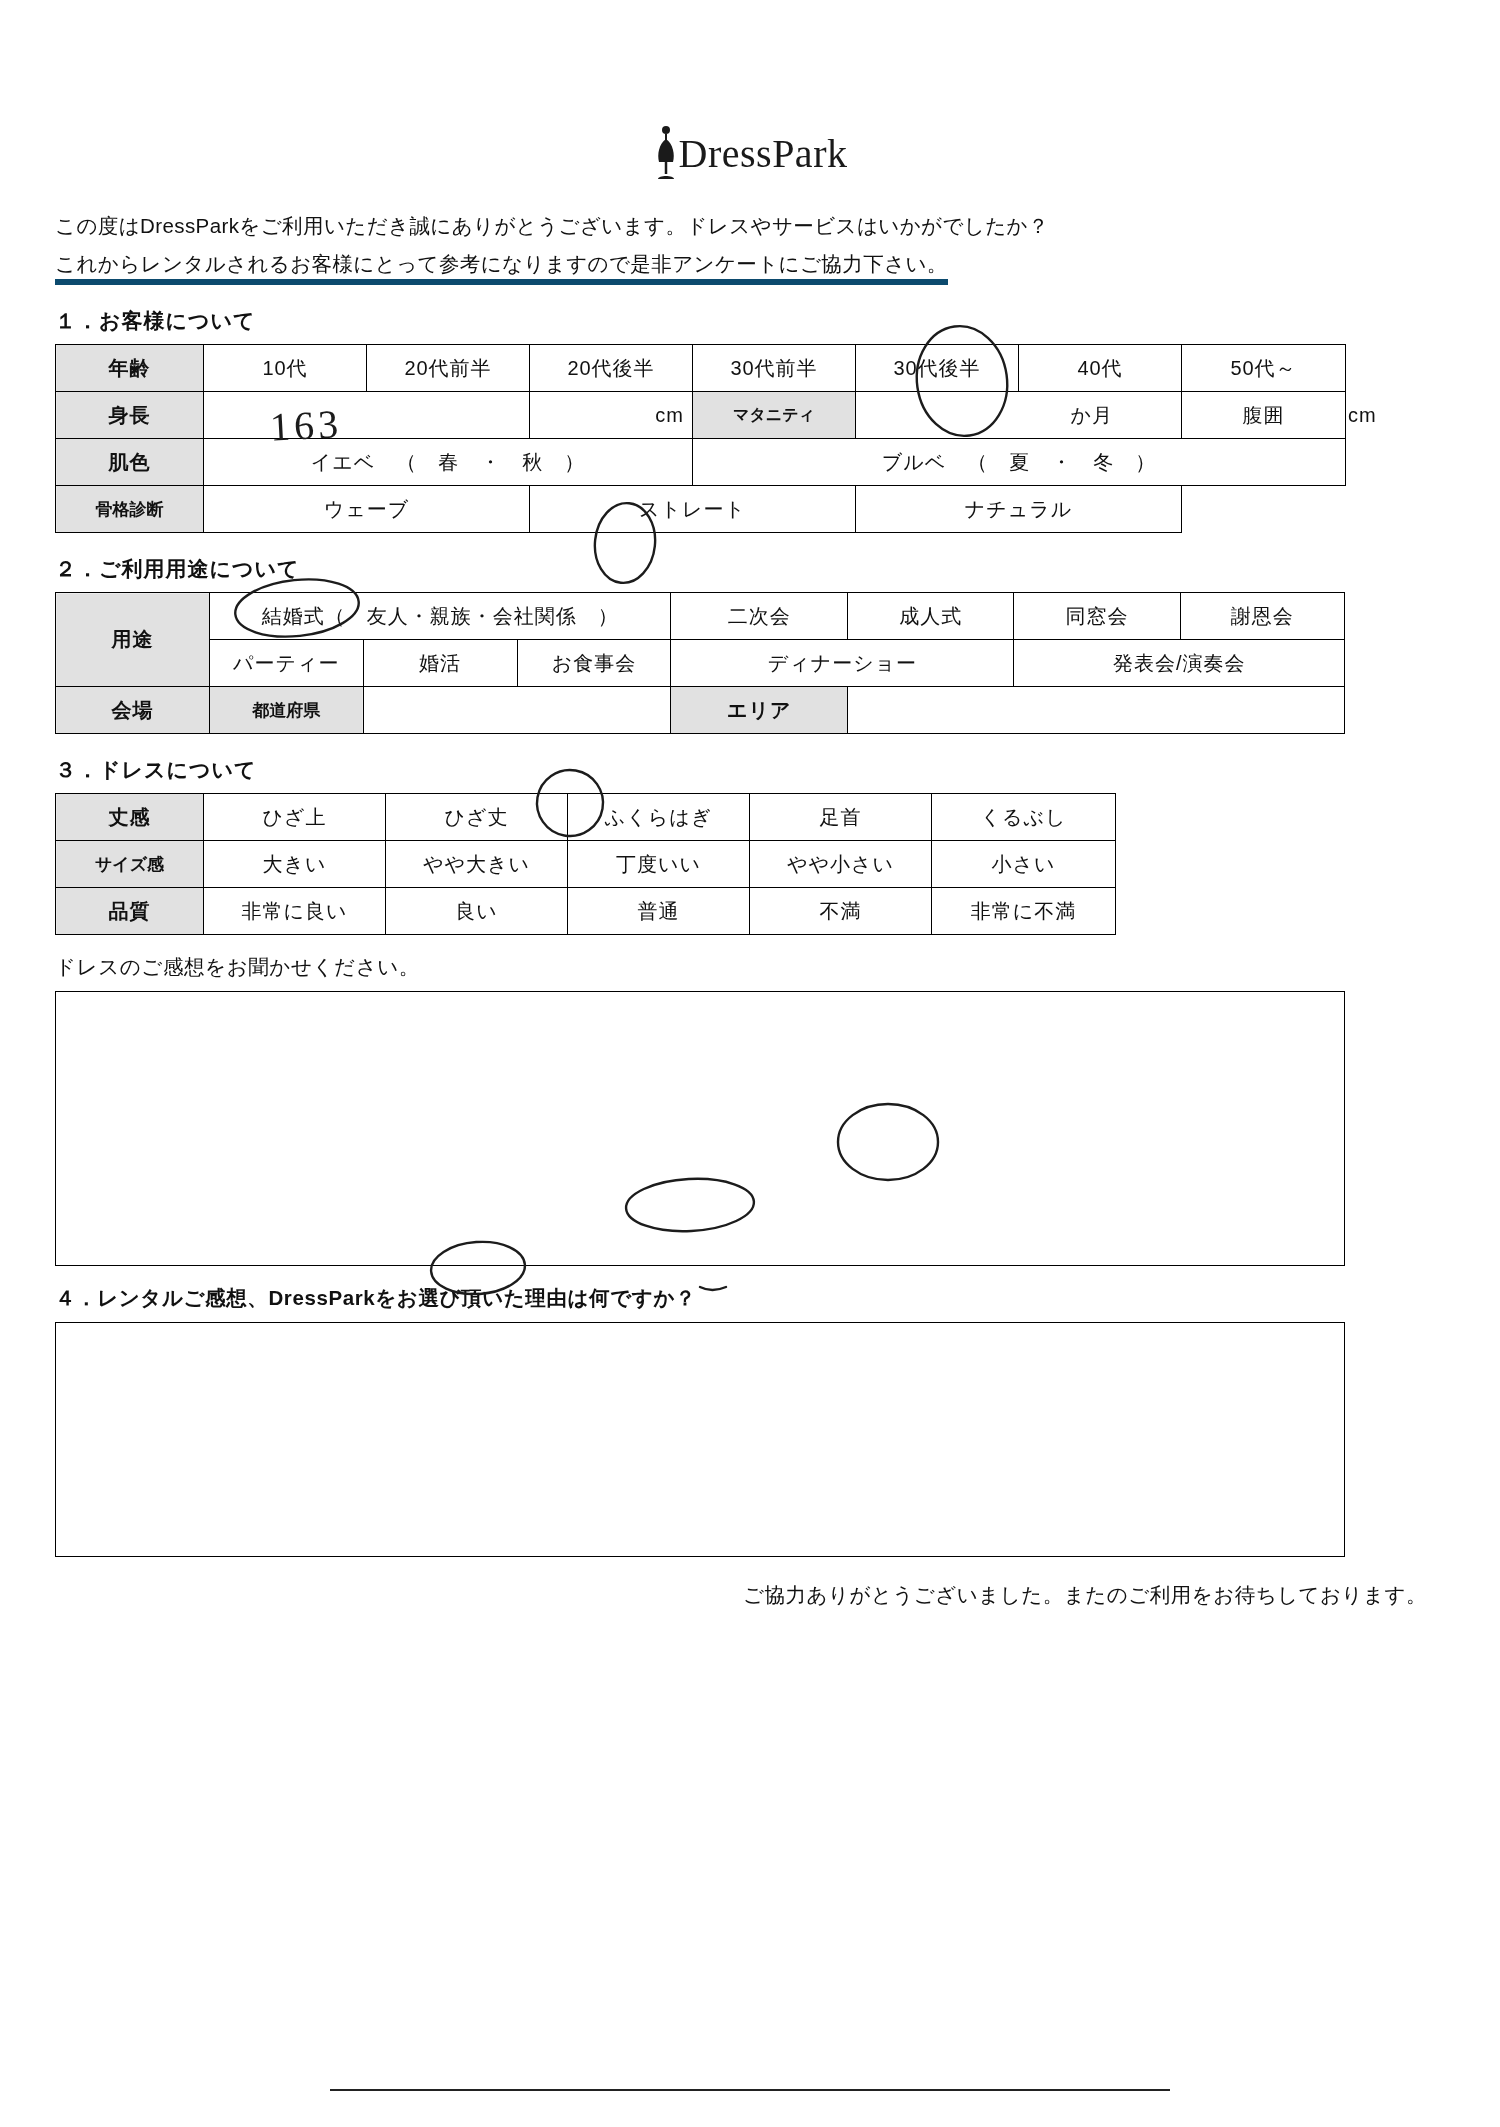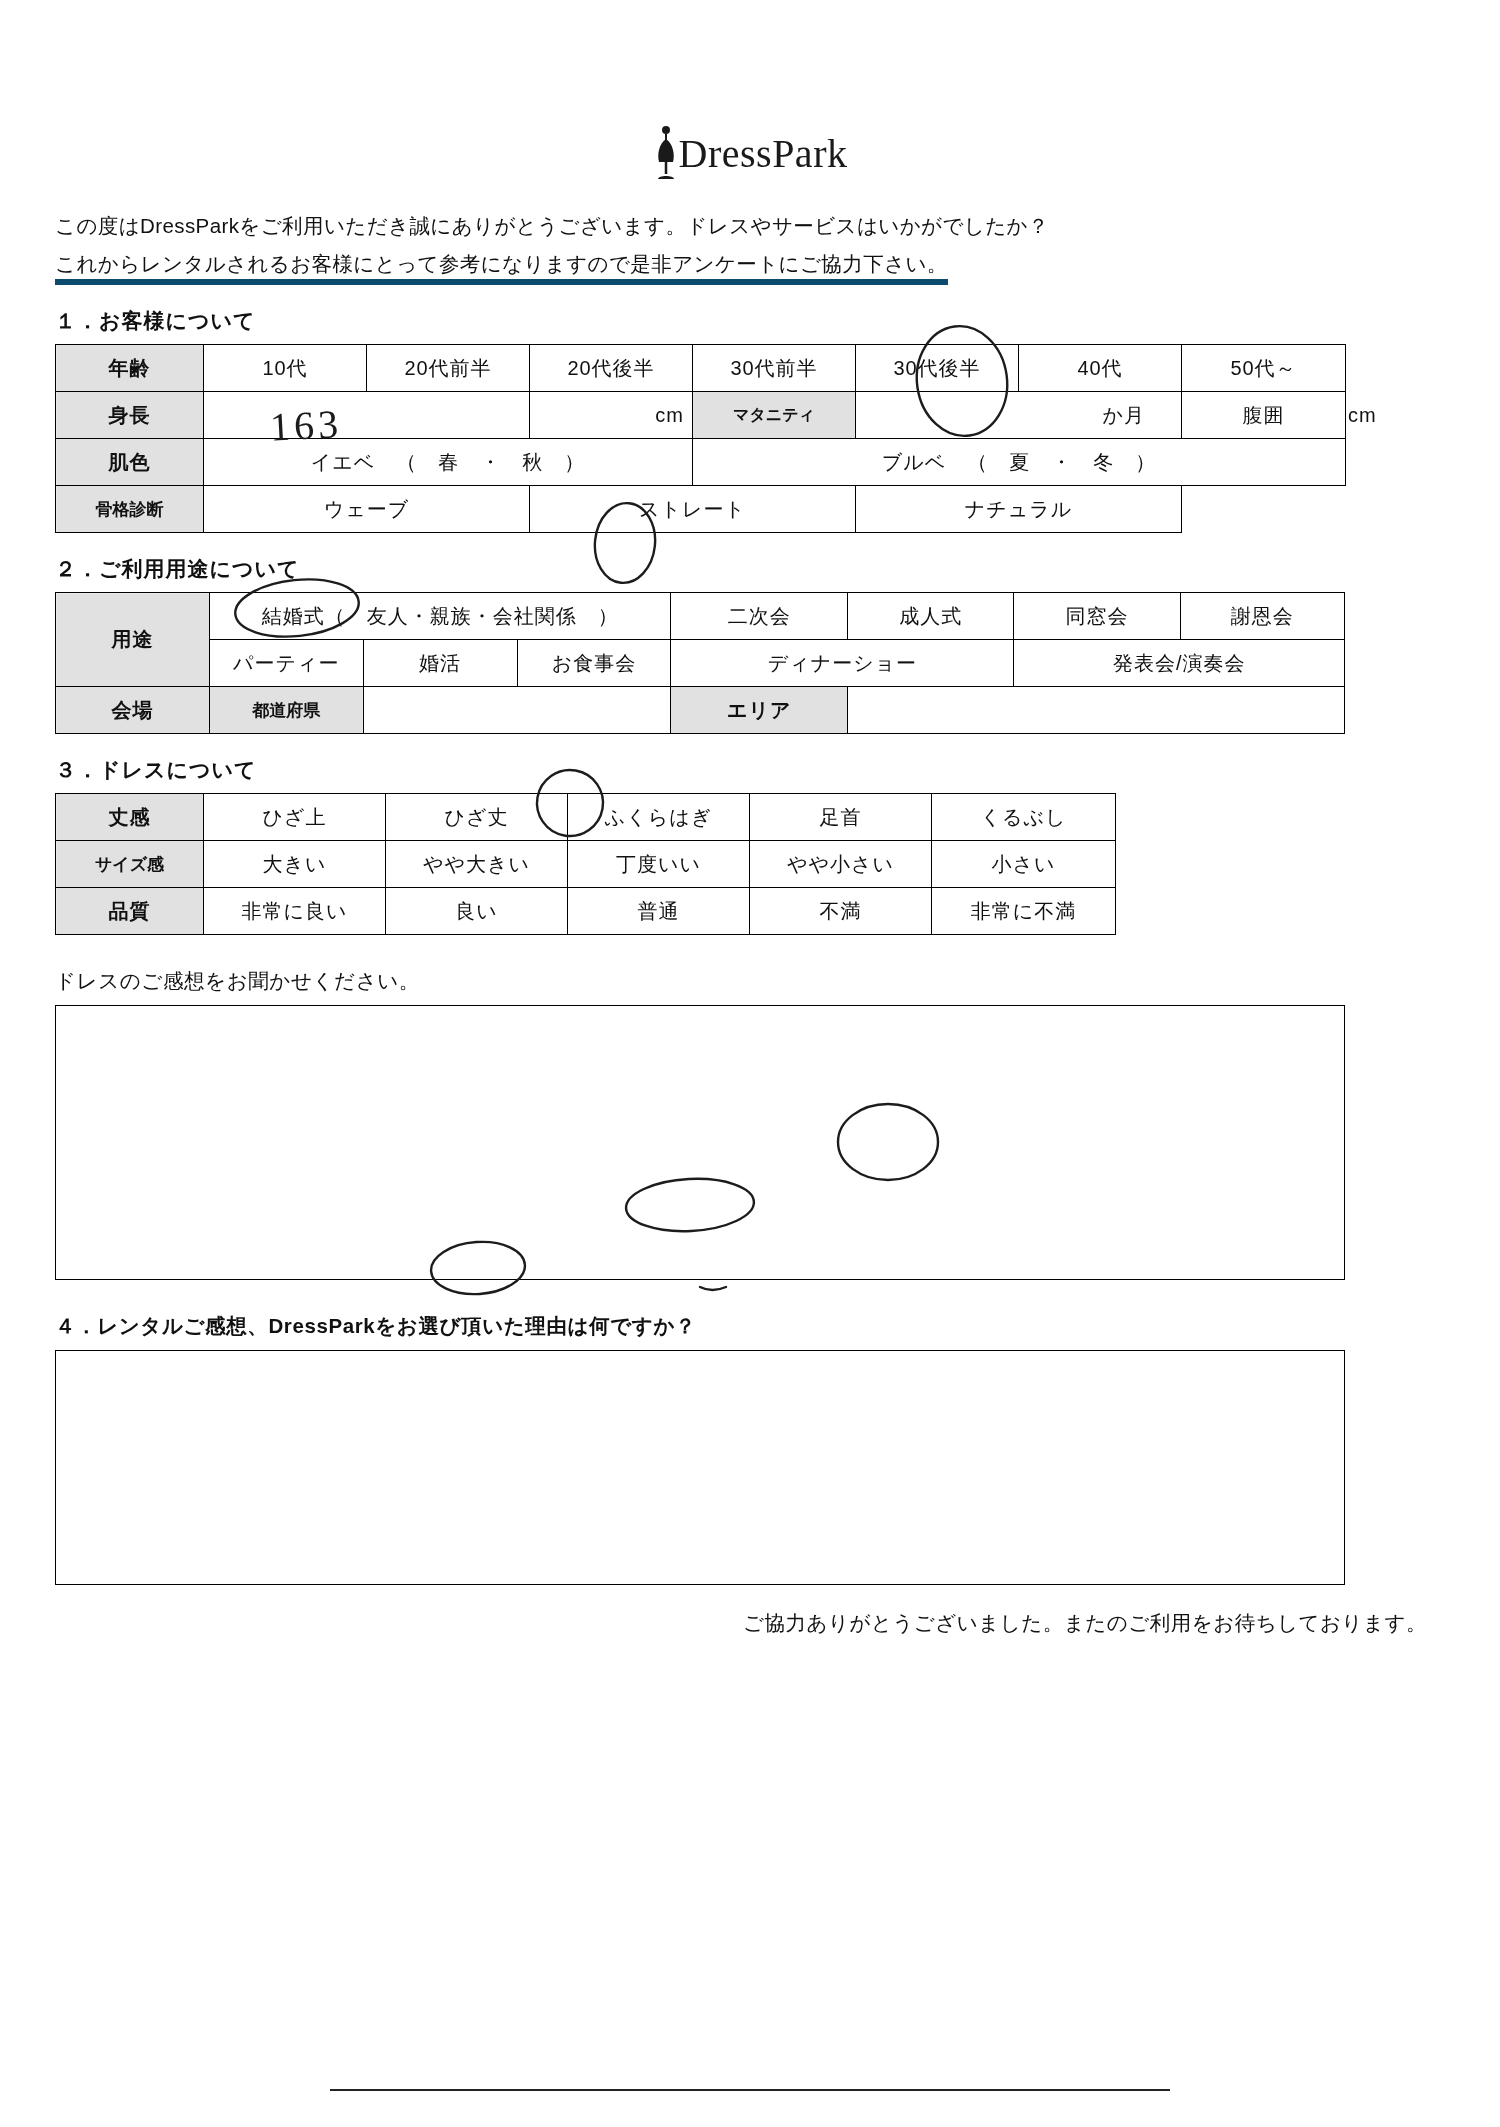--- a/index.html
+++ b/index.html
@@ -94,21 +94,21 @@
   
   .t1 { width: 1290px; margin-left: 0; }
   
   .t2 { width: 1290px; }
   
   .t3 { width: 1060px; }
 
   
   .q-label {
     font-size: 20.5px;
-    margin: 32px 0 10px 0;
+    margin: 18px 0 10px 0;
     letter-spacing: 0.6px;
   }
   .q-label.bold { font-weight: bold; }
   .textbox {
     border: 1.6px solid #000;
     box-sizing: border-box;
   }
   .tb1 { width: 1290px; height: 275px; }
   .tb2 { width: 1290px; height: 235px; }
 
@@ -189,21 +189,21 @@
         <td>30代前半</td>
         <td>30代後半</td>
         <td>40代</td>
         <td>50代～</td>
       </tr>
       <tr>
         <td class="hdr">身長</td>
         <td colspan="2"></td>
         <td class="small" style="text-align:right;padding-right:8px">cm</td>
         <td class="hdr" style="font-size:16px;letter-spacing:0">マタニティ</td>
-        <td colspan="2" style="text-align:right;padding-right:36px">か月</td>
+        <td colspan="2" style="text-align:right;padding-right:68px">か月</td>
         <td>腹囲</td>
         <td class="small">cm</td>
       </tr>
       <tr>
         <td class="hdr">肌色</td>
         <td colspan="3">イエベ　（　春　・　秋　）</td>
         <td colspan="4">ブルベ　（　夏　・　冬　）</td>
       </tr>
       <tr>
         <td class="hdr" style="font-size:17px;letter-spacing:0">骨格診断</td>

